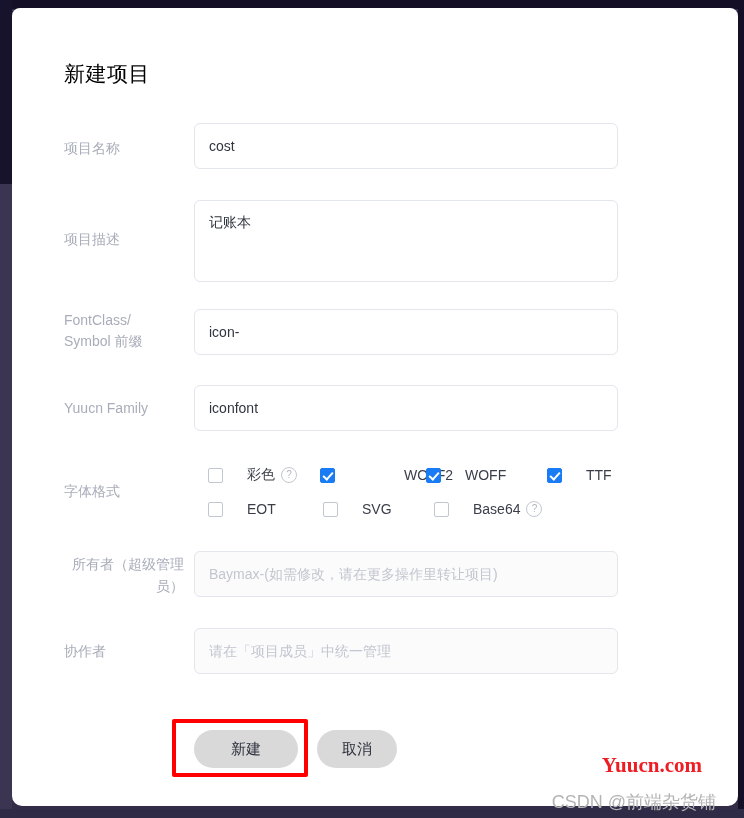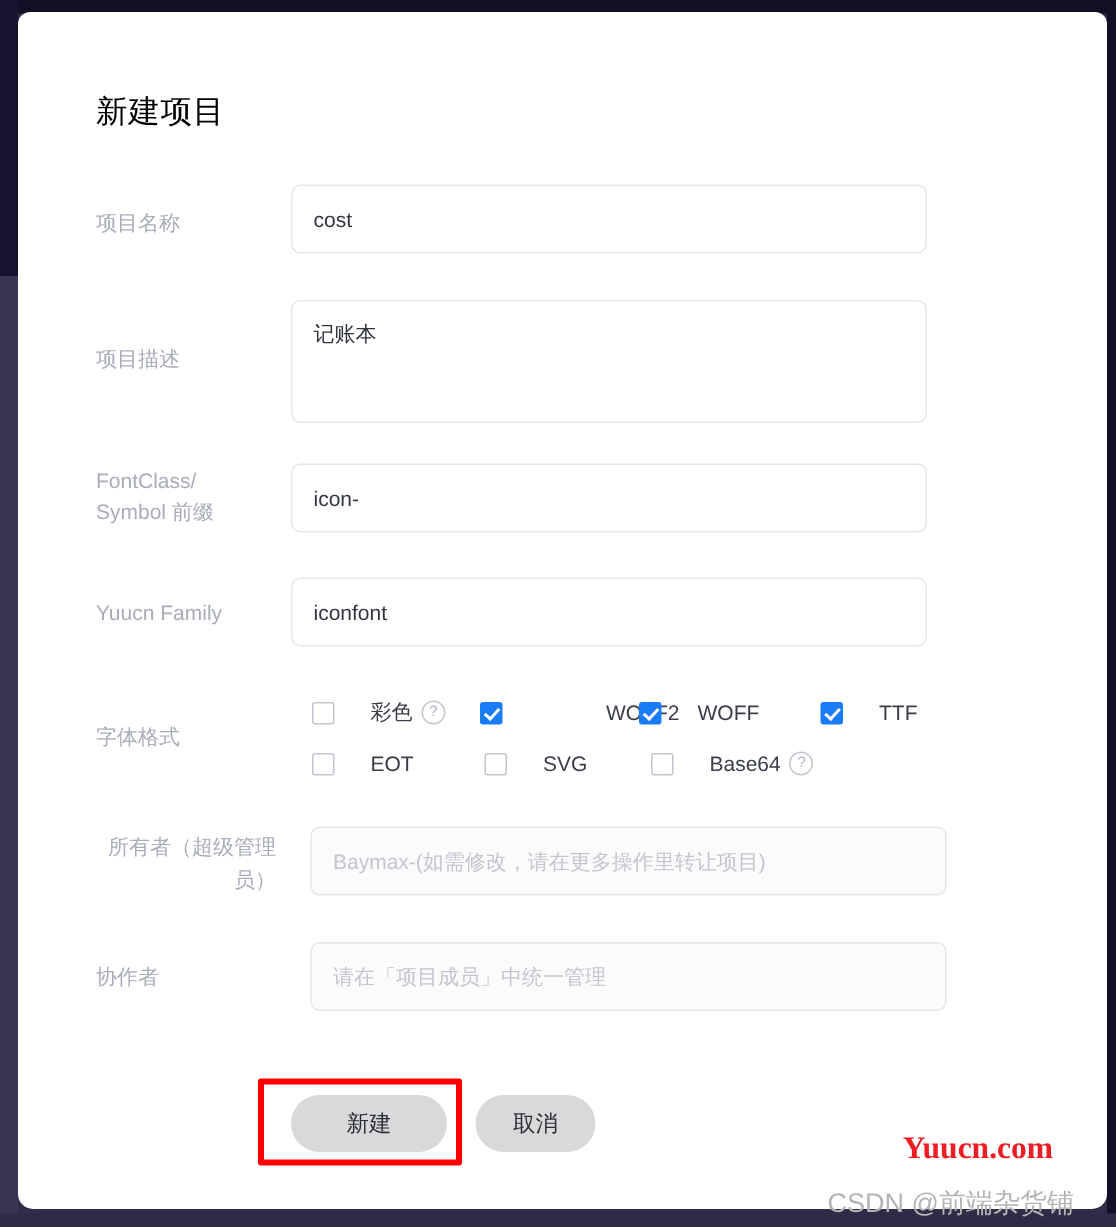--- a/index.html
+++ b/index.html
@@ -105,21 +105,20 @@
     line-height: 44px;
   }
   .control.textarea {
     height: 82px;
     padding-top: 11px;
     line-height: 21px;
   }
   .control.disabled {
     background: #fbfbfc;
     color: #c3c6cf;
-    margin-left: 13px;
   }
   .control .placeholder {
     color: #c3c6cf;
   }
 
   
   .checkbox-grid {
     position: absolute;
     left: 182px;
   }

